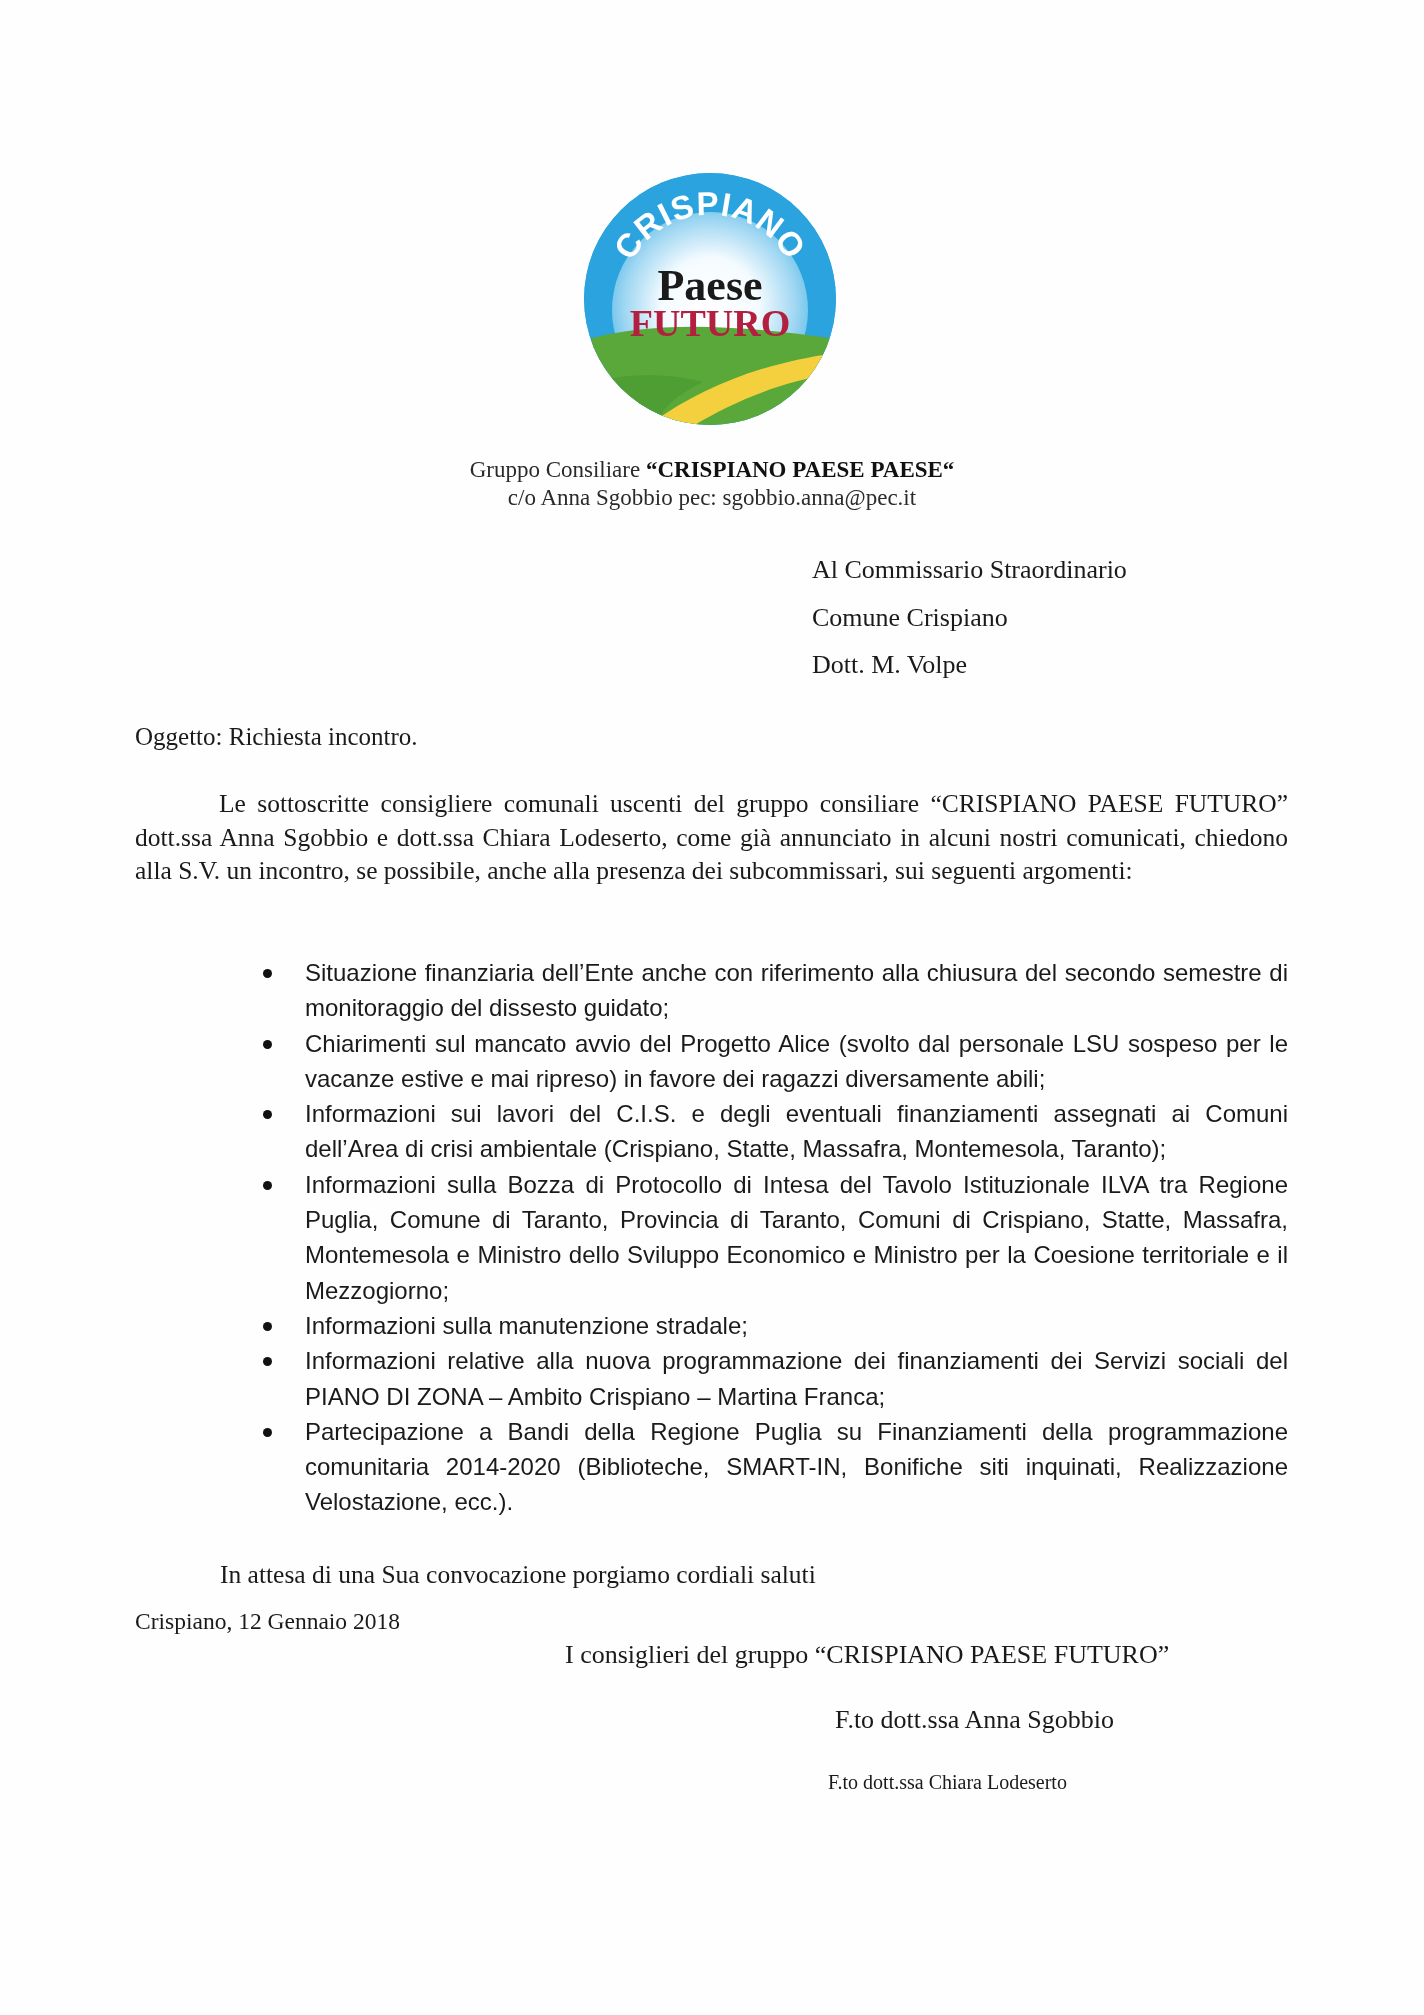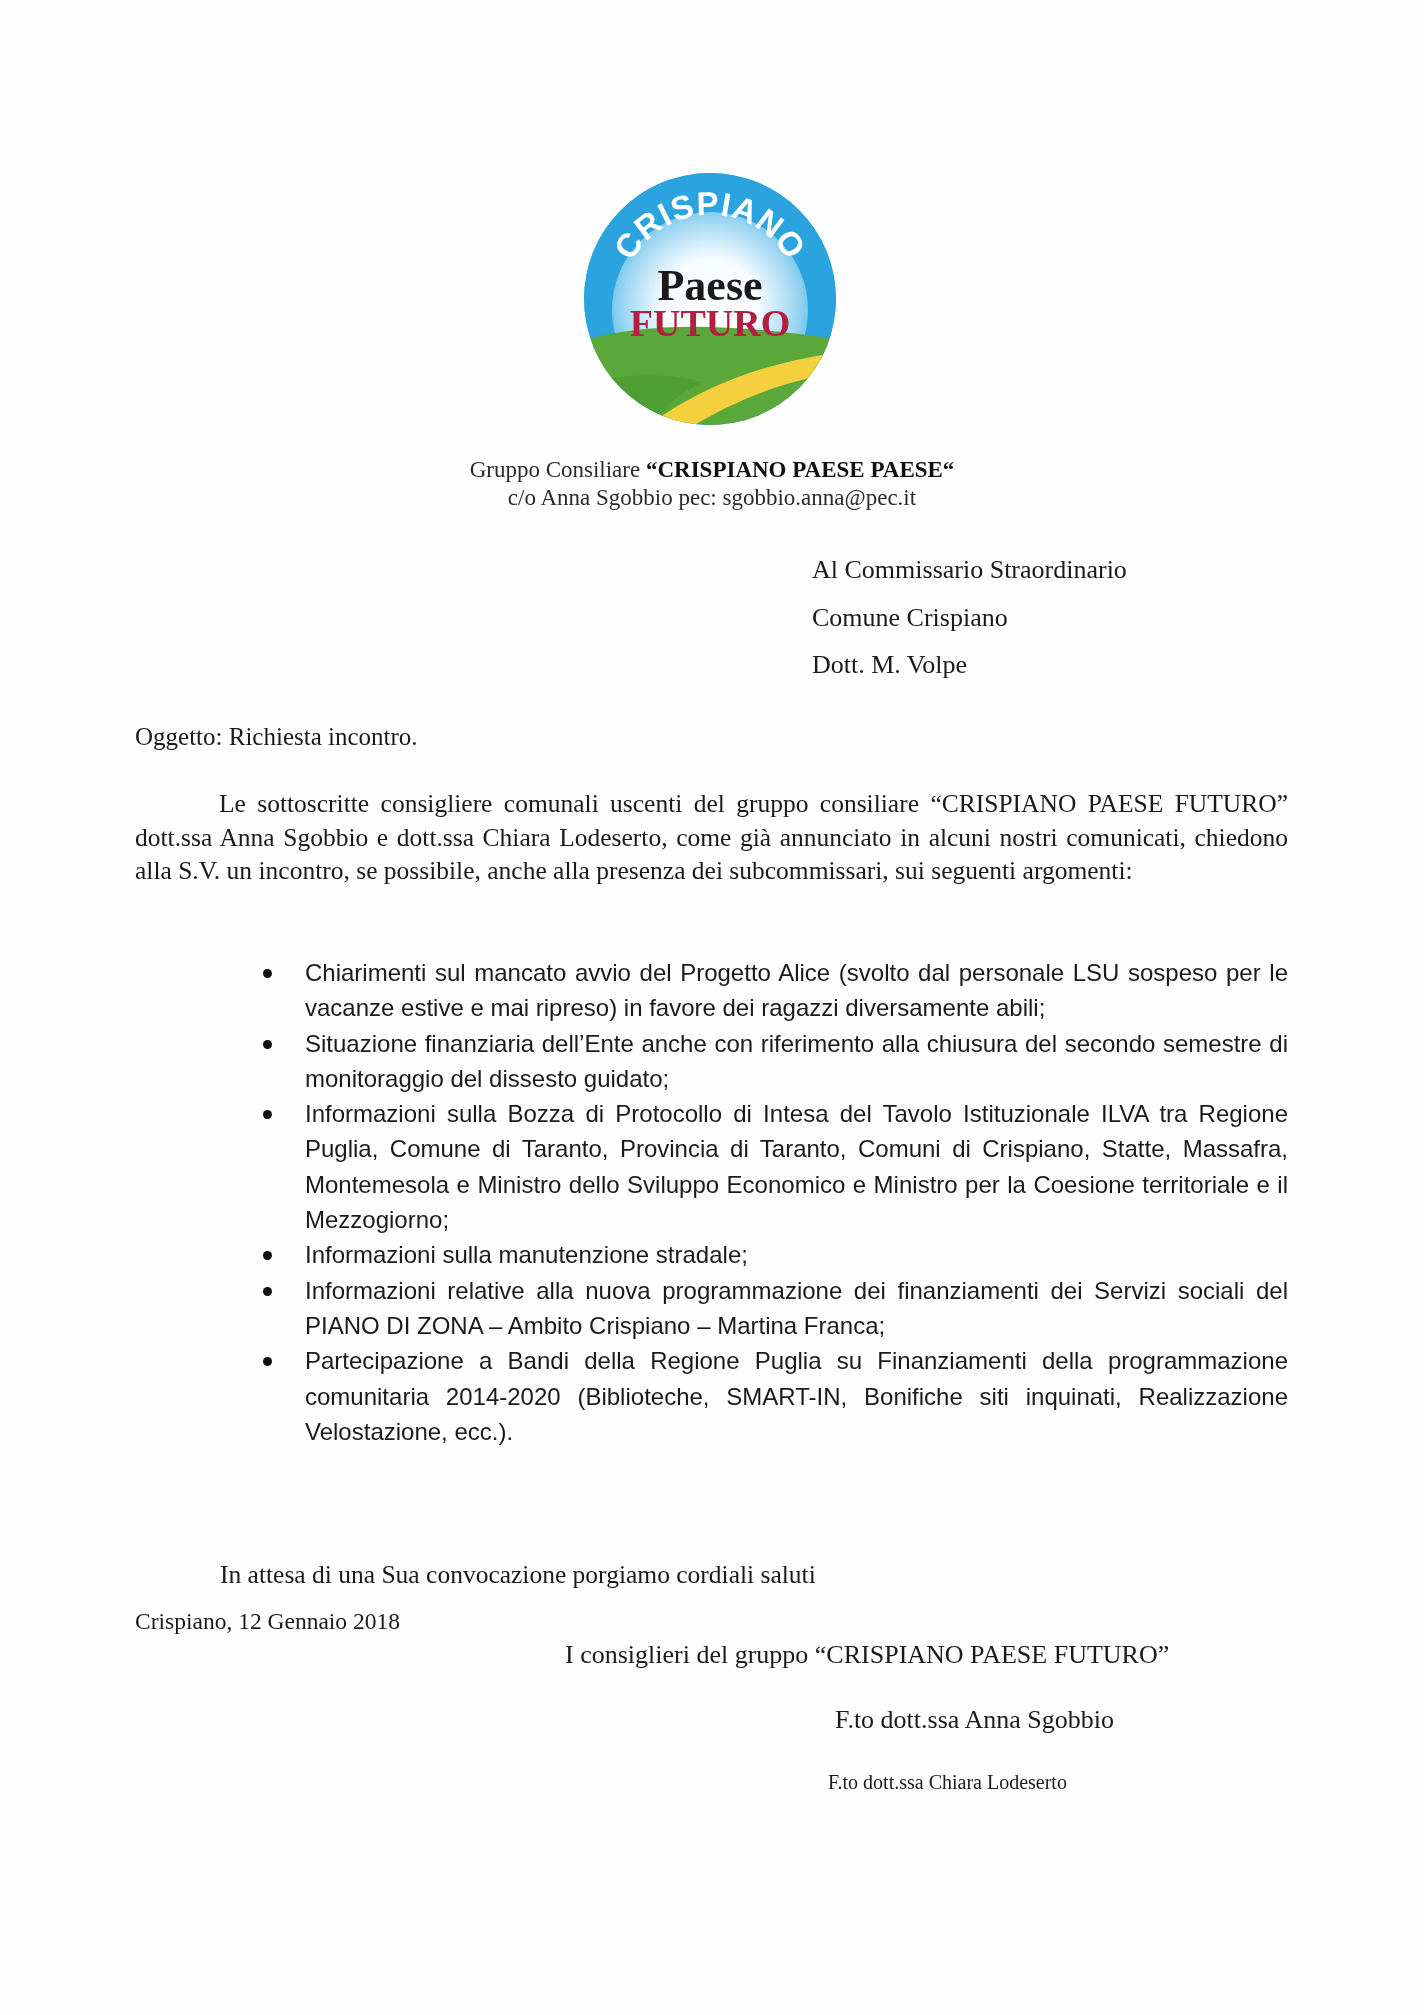--- a/index.html
+++ b/index.html
@@ -183,22 +183,23 @@
   <div>Al Commissario Straordinario</div>
   <div>Comune Crispiano</div>
   <div>Dott. M. Volpe</div>
 </div>
 
 <div class="subject serif">Oggetto: Richiesta incontro.</div>
 
 <div class="para serif">Le sottoscritte consigliere comunali uscenti del gruppo consiliare “CRISPIANO PAESE FUTURO” dott.ssa Anna Sgobbio e dott.ssa Chiara Lodeserto, come già annunciato in alcuni nostri comunicati, chiedono alla S.V. un incontro, se possibile, anche  alla presenza dei subcommissari, sui seguenti argomenti:</div>
 
 <ul class="bullets sans">
+  <li><span class="dot"></span><span>Situazione finanziaria dell’Ente anche con riferimento alla chiusura del secondo semestre di monitoraggio del dissesto guidato;</span></li>
   <li><span class="dot"></span><span>Chiarimenti sul mancato avvio del Progetto Alice (svolto dal personale LSU sospeso per le vacanze estive e mai ripreso)  in favore dei ragazzi diversamente abili;</span></li>
-  <li><span class="dot"></span><span>Situazione finanziaria dell’Ente anche con riferimento alla chiusura del secondo semestre di monitoraggio del dissesto guidato;</span></li>
+  <li><span class="dot"></span><span>Informazioni sui lavori del C.I.S. e degli eventuali finanziamenti assegnati ai Comuni dell’Area di crisi ambientale (Crispiano, Statte, Massafra, Montemesola, Taranto);</span></li>
   <li><span class="dot"></span><span>Informazioni sulla Bozza di Protocollo di Intesa del Tavolo Istituzionale ILVA tra Regione Puglia, Comune di Taranto, Provincia di Taranto, Comuni di Crispiano, Statte, Massafra, Montemesola e Ministro dello Sviluppo Economico e Ministro per la Coesione territoriale e il Mezzogiorno;</span></li>
   <li><span class="dot"></span><span>Informazioni sulla manutenzione stradale;</span></li>
   <li><span class="dot"></span><span>Informazioni relative alla nuova programmazione dei finanziamenti dei Servizi sociali del PIANO DI ZONA – Ambito Crispiano – Martina Franca;</span></li>
   <li><span class="dot"></span><span>Partecipazione a Bandi della Regione Puglia su Finanziamenti della programmazione comunitaria 2014-2020 (Biblioteche, SMART-IN, Bonifiche siti inquinati, Realizzazione Velostazione, ecc.).</span></li>
 </ul>
 
 <div class="closing serif">In attesa di una Sua convocazione porgiamo cordiali saluti</div>
 <div class="date serif">Crispiano, 12 Gennaio 2018</div>
 <div class="signoff serif">I consiglieri del gruppo “CRISPIANO PAESE FUTURO”</div>
 <div class="sig1 serif">F.to dott.ssa Anna Sgobbio</div>

